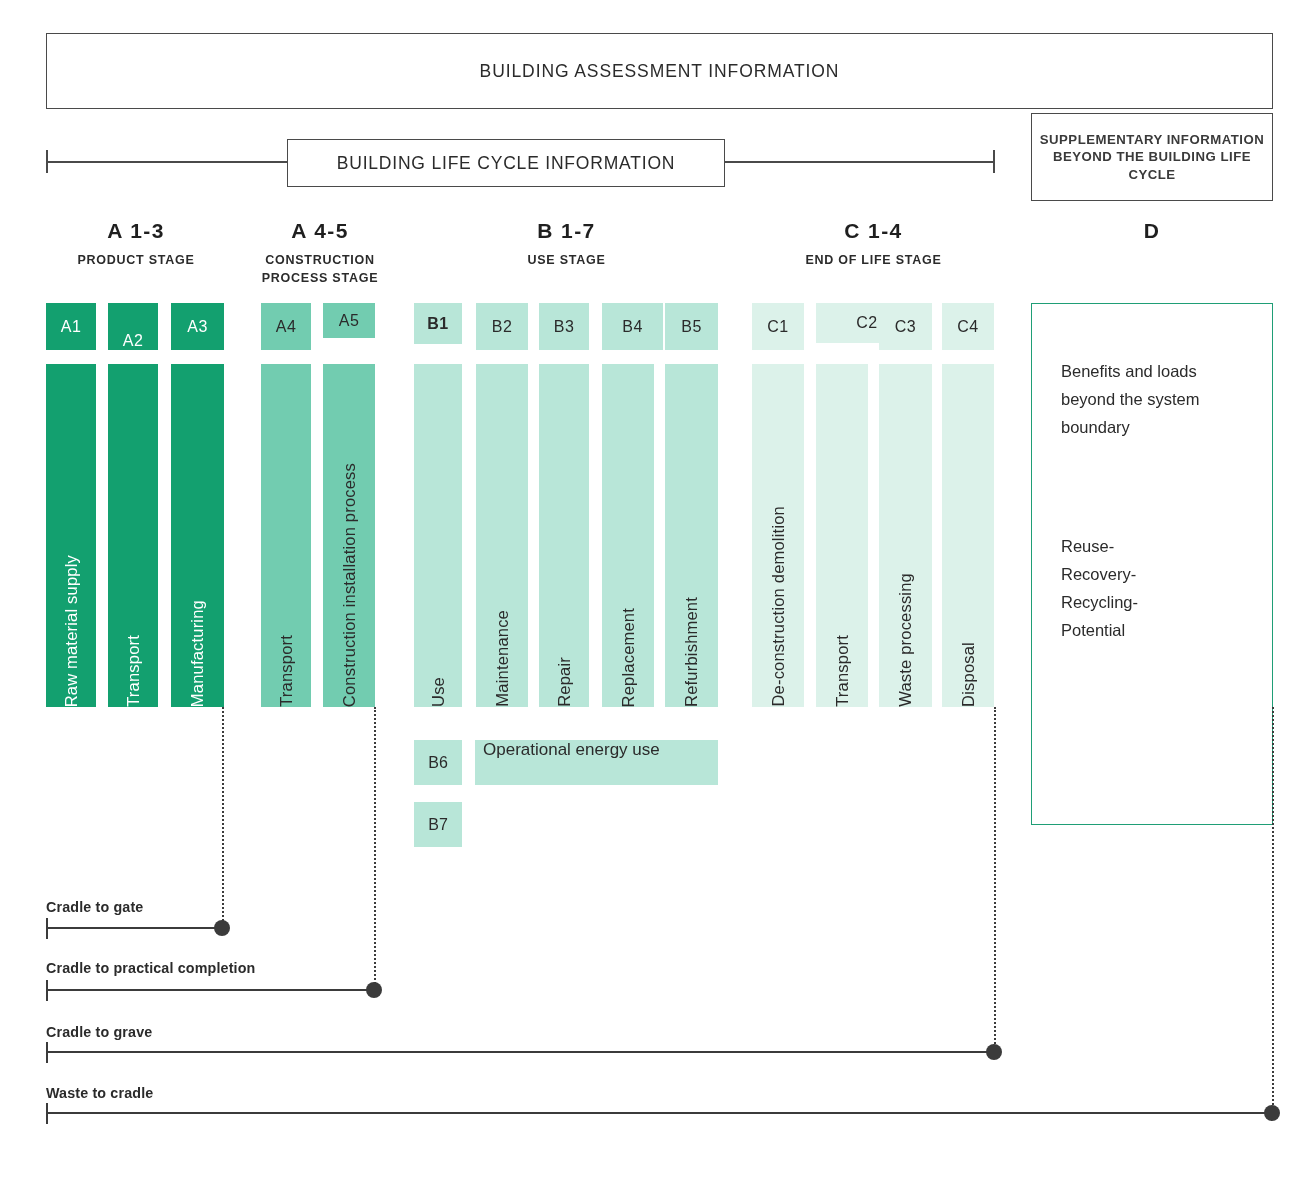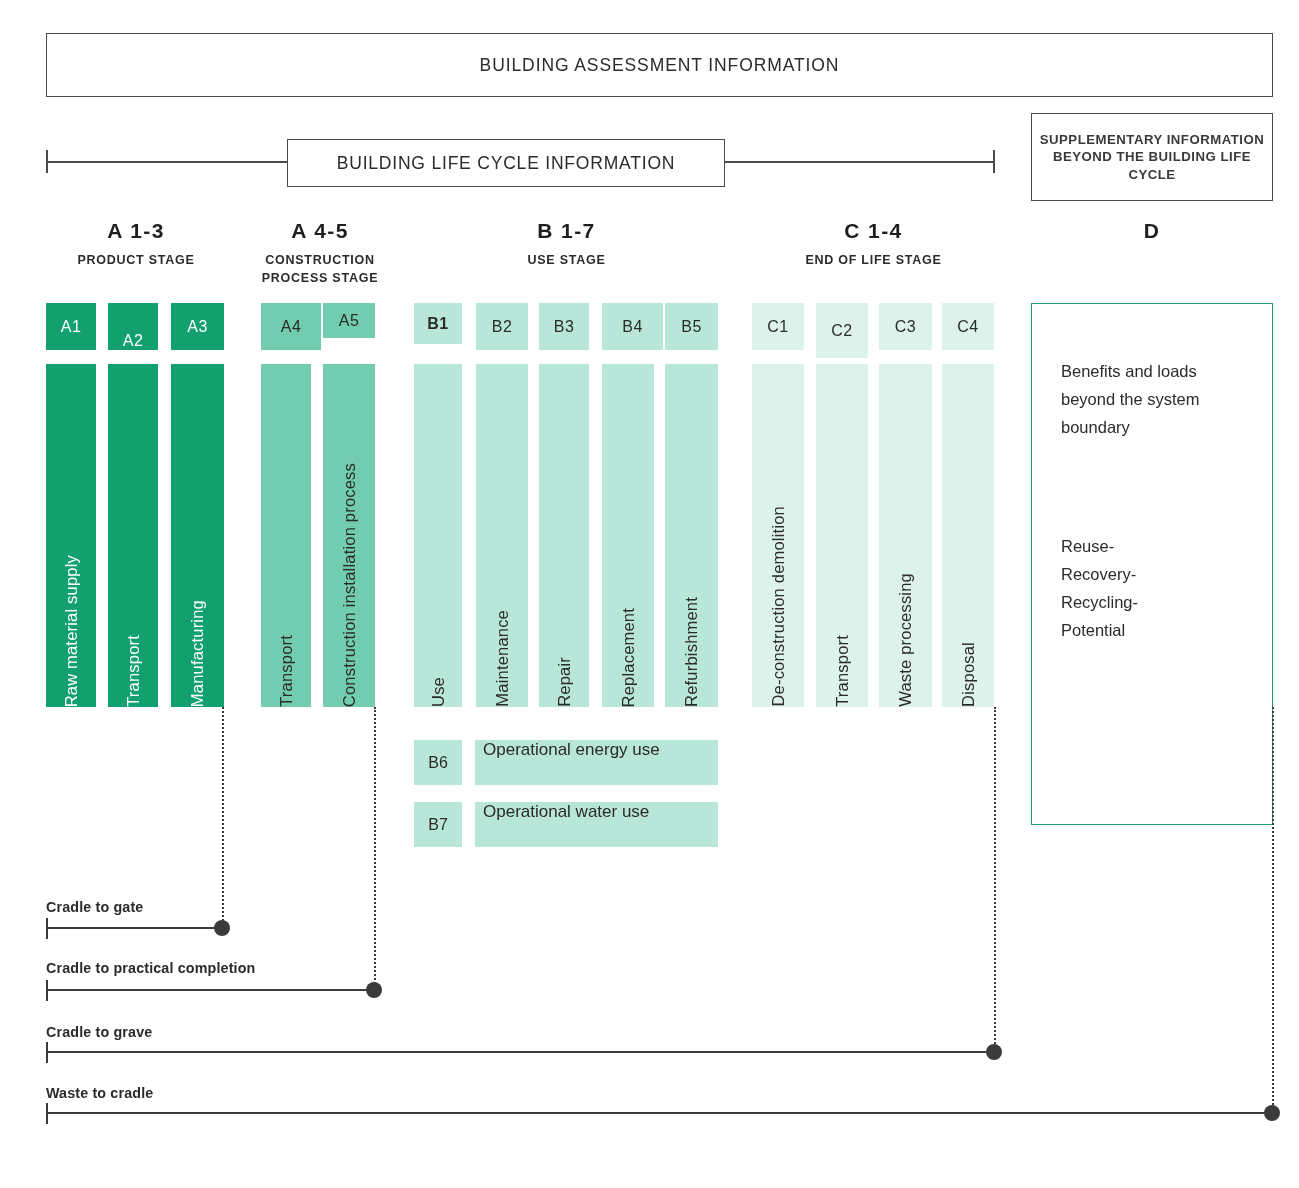--- a/index.html
+++ b/index.html
@@ -15,21 +15,21 @@
     position: relative;
     width: 1299px;
     height: 1188px;
     overflow: hidden;
     background: #ffffff;
   }
   .abs { position: absolute; }
 
   
   #banner {
-    left: 46px; top: 33px; width: 1227px; height: 64px;
+    left: 46px; top: 33px; width: 1227px; height: 76px;
     border: 1.6px solid #4a4a4a;
     box-sizing: border-box;
     display: flex; align-items: center; justify-content: center;
   }
   #banner .txt {
     font-size: 17.5px;
     letter-spacing: 0.9px;
     font-weight: 400;
     color: #2b2b2b;
   }
@@ -239,21 +239,21 @@
       </div>
       <div class="bar tone-a" style="left: 108px; top: 364px; width: 50px; height: 343px;">
         <span class="vtext">Transport</span>
       </div>
       <div class="chip tone-a" style="left: 171px; top: 303px; width: 53px; height: 47px;">
         <span>A3</span>
       </div>
       <div class="bar tone-a" style="left: 171px; top: 364px; width: 53px; height: 343px;">
         <span class="vtext">Manufacturing</span>
       </div>
-      <div class="chip tone-a45" style="left: 261px; top: 303px; width: 60px; height: 47px;">
+      <div class="chip tone-a45" style="left: 261px; top: 303px; width: 50px; height: 47px;">
         <span>A4</span>
       </div>
       <div class="bar tone-a45" style="left: 261px; top: 364px; width: 50px; height: 343px;">
         <span class="vtext">Transport</span>
       </div>
       <div class="chip tone-a45" style="left: 323px; top: 303px; width: 52px; height: 35px;">
         <span>A5</span>
       </div>
       <div class="bar tone-a45" style="left: 323px; top: 364px; width: 52px; height: 343px;">
         <span class="vtext">Construction installation process</span>
@@ -287,21 +287,21 @@
       </div>
       <div class="bar tone-b" style="left: 665px; top: 364px; width: 53px; height: 343px;">
         <span class="vtext">Refurbishment</span>
       </div>
       <div class="chip tone-c" style="left: 752px; top: 303px; width: 52px; height: 47px;">
         <span>C1</span>
       </div>
       <div class="bar tone-c" style="left: 752px; top: 364px; width: 52px; height: 343px;">
         <span class="vtext">De-construction demolition</span>
       </div>
-      <div class="chip tone-c" style="left: 816px; top: 303px; width: 52px; height: 55px;">
+      <div class="chip tone-c" style="left: 816px; top: 303px; width: 52px; height: 40px; padding-left: 25px;">
         <span>C2</span>
       </div>
       <div class="bar tone-c" style="left: 816px; top: 364px; width: 52px; height: 343px;">
         <span class="vtext">Transport</span>
       </div>
       <div class="chip tone-c" style="left: 879px; top: 303px; width: 53px; height: 47px;">
         <span>C3</span>
       </div>
       <div class="bar tone-c" style="left: 879px; top: 364px; width: 53px; height: 343px;">
         <span class="vtext">Waste processing</span>
@@ -315,23 +315,20 @@
     </div>
 
   <div class="brow-chip" style="left:414px; top:740px; width:48px;">
     <span>B6</span>
   </div>
   <div class="brow-bar" style="left:475px; top:740px; width:243px;">
     <span>Operational energy use</span>
   </div>
   <div class="brow-chip" style="left:414px; top:802px; width:48px;">
     <span>B7</span>
-  </div>
-  <div class="brow-bar" style="left:475px; top:802px; width:243px;">
-    <span>Operational water use</span>
   </div>
 
   <div id="dpanel" class="abs">
     <div id="d-benefits" class="d-txt">Benefits and loads beyond the system boundary</div>
     <div id="d-reuse" class="d-txt" style="white-space:pre-line;">Reuse-
 Recovery-
 Recycling-
 Potential</div>
   </div>
 

